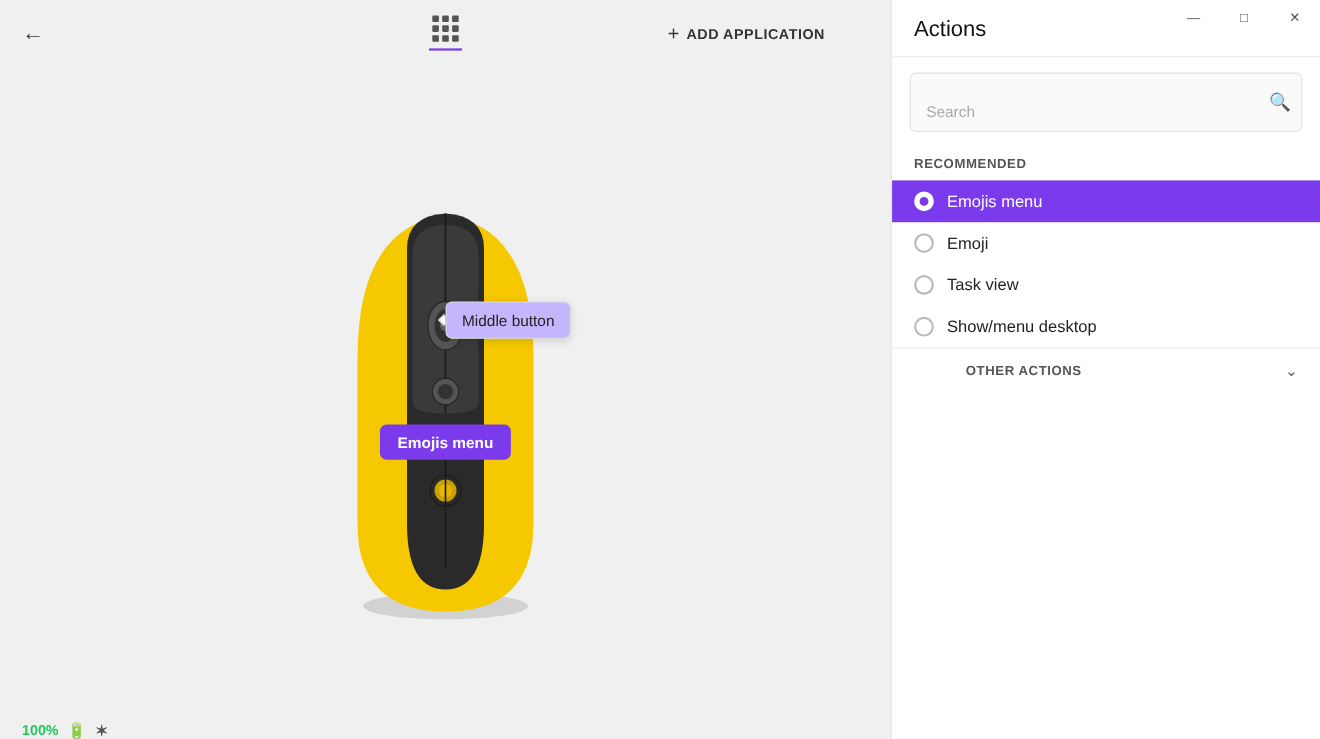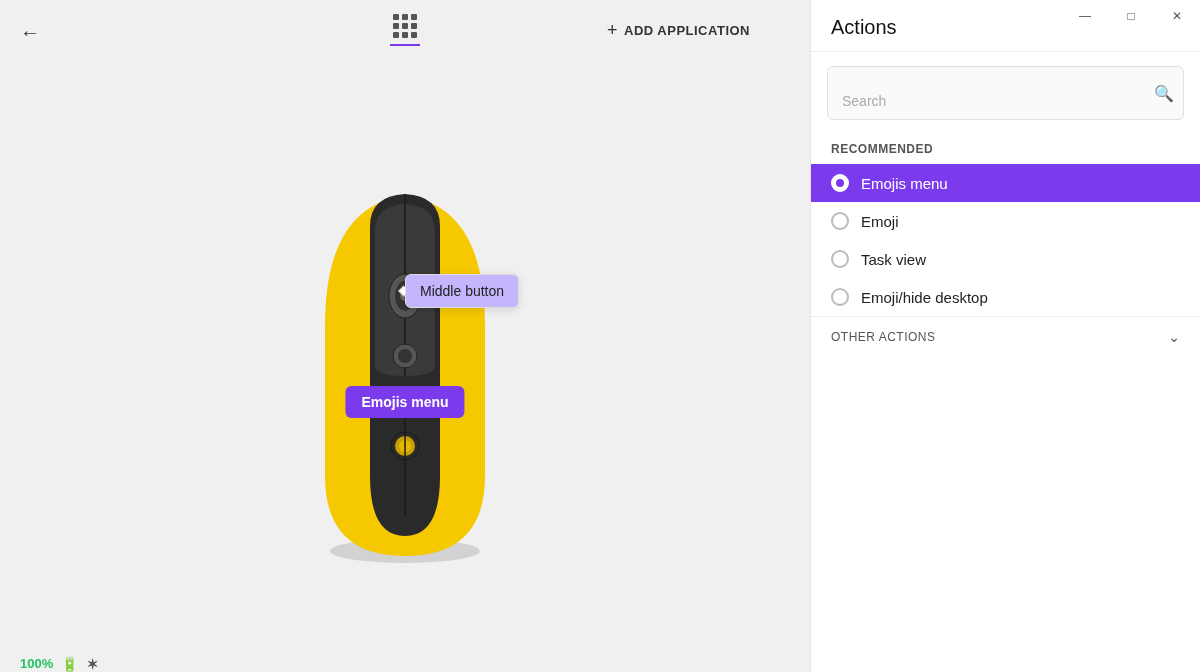--- a/index.html
+++ b/index.html
@@ -281,24 +281,25 @@
     .other-actions-header {
       display: flex;
       align-items: center;
       justify-content: space-between;
       padding: 12px 20px;
       cursor: pointer;
       border-top: 1px solid #eee;
     }
     .other-actions-label {
       font-size: 12px;
-      font-weight: 400;
+      font-weight: 700;
       color: #555;
       letter-spacing: 0.5px;
       text-transform: uppercase;
+      margin-left: 47px;
     }
     .chevron-icon {
       font-size: 14px;
       color: #555;
     }
 
     
     .mouse-svg {
       width: 100%;
       height: 100%;
@@ -409,20 +410,20 @@
   </div>
 
 
   <div class="action-item">
     <div class="radio-circle"></div>
     <span>Task view</span>
   </div>
 
   <div class="action-item">
     <div class="radio-circle"></div>
-    <span>Emoji/hide desktop</span>
+    <span>Show/menu desktop</span>
   </div>
 
   <div class="other-actions-header">
     <span class="other-actions-label">OTHER ACTIONS</span>
     <span class="chevron-icon">⌄</span>
   </div>
 </div>
 
 </body></html>

